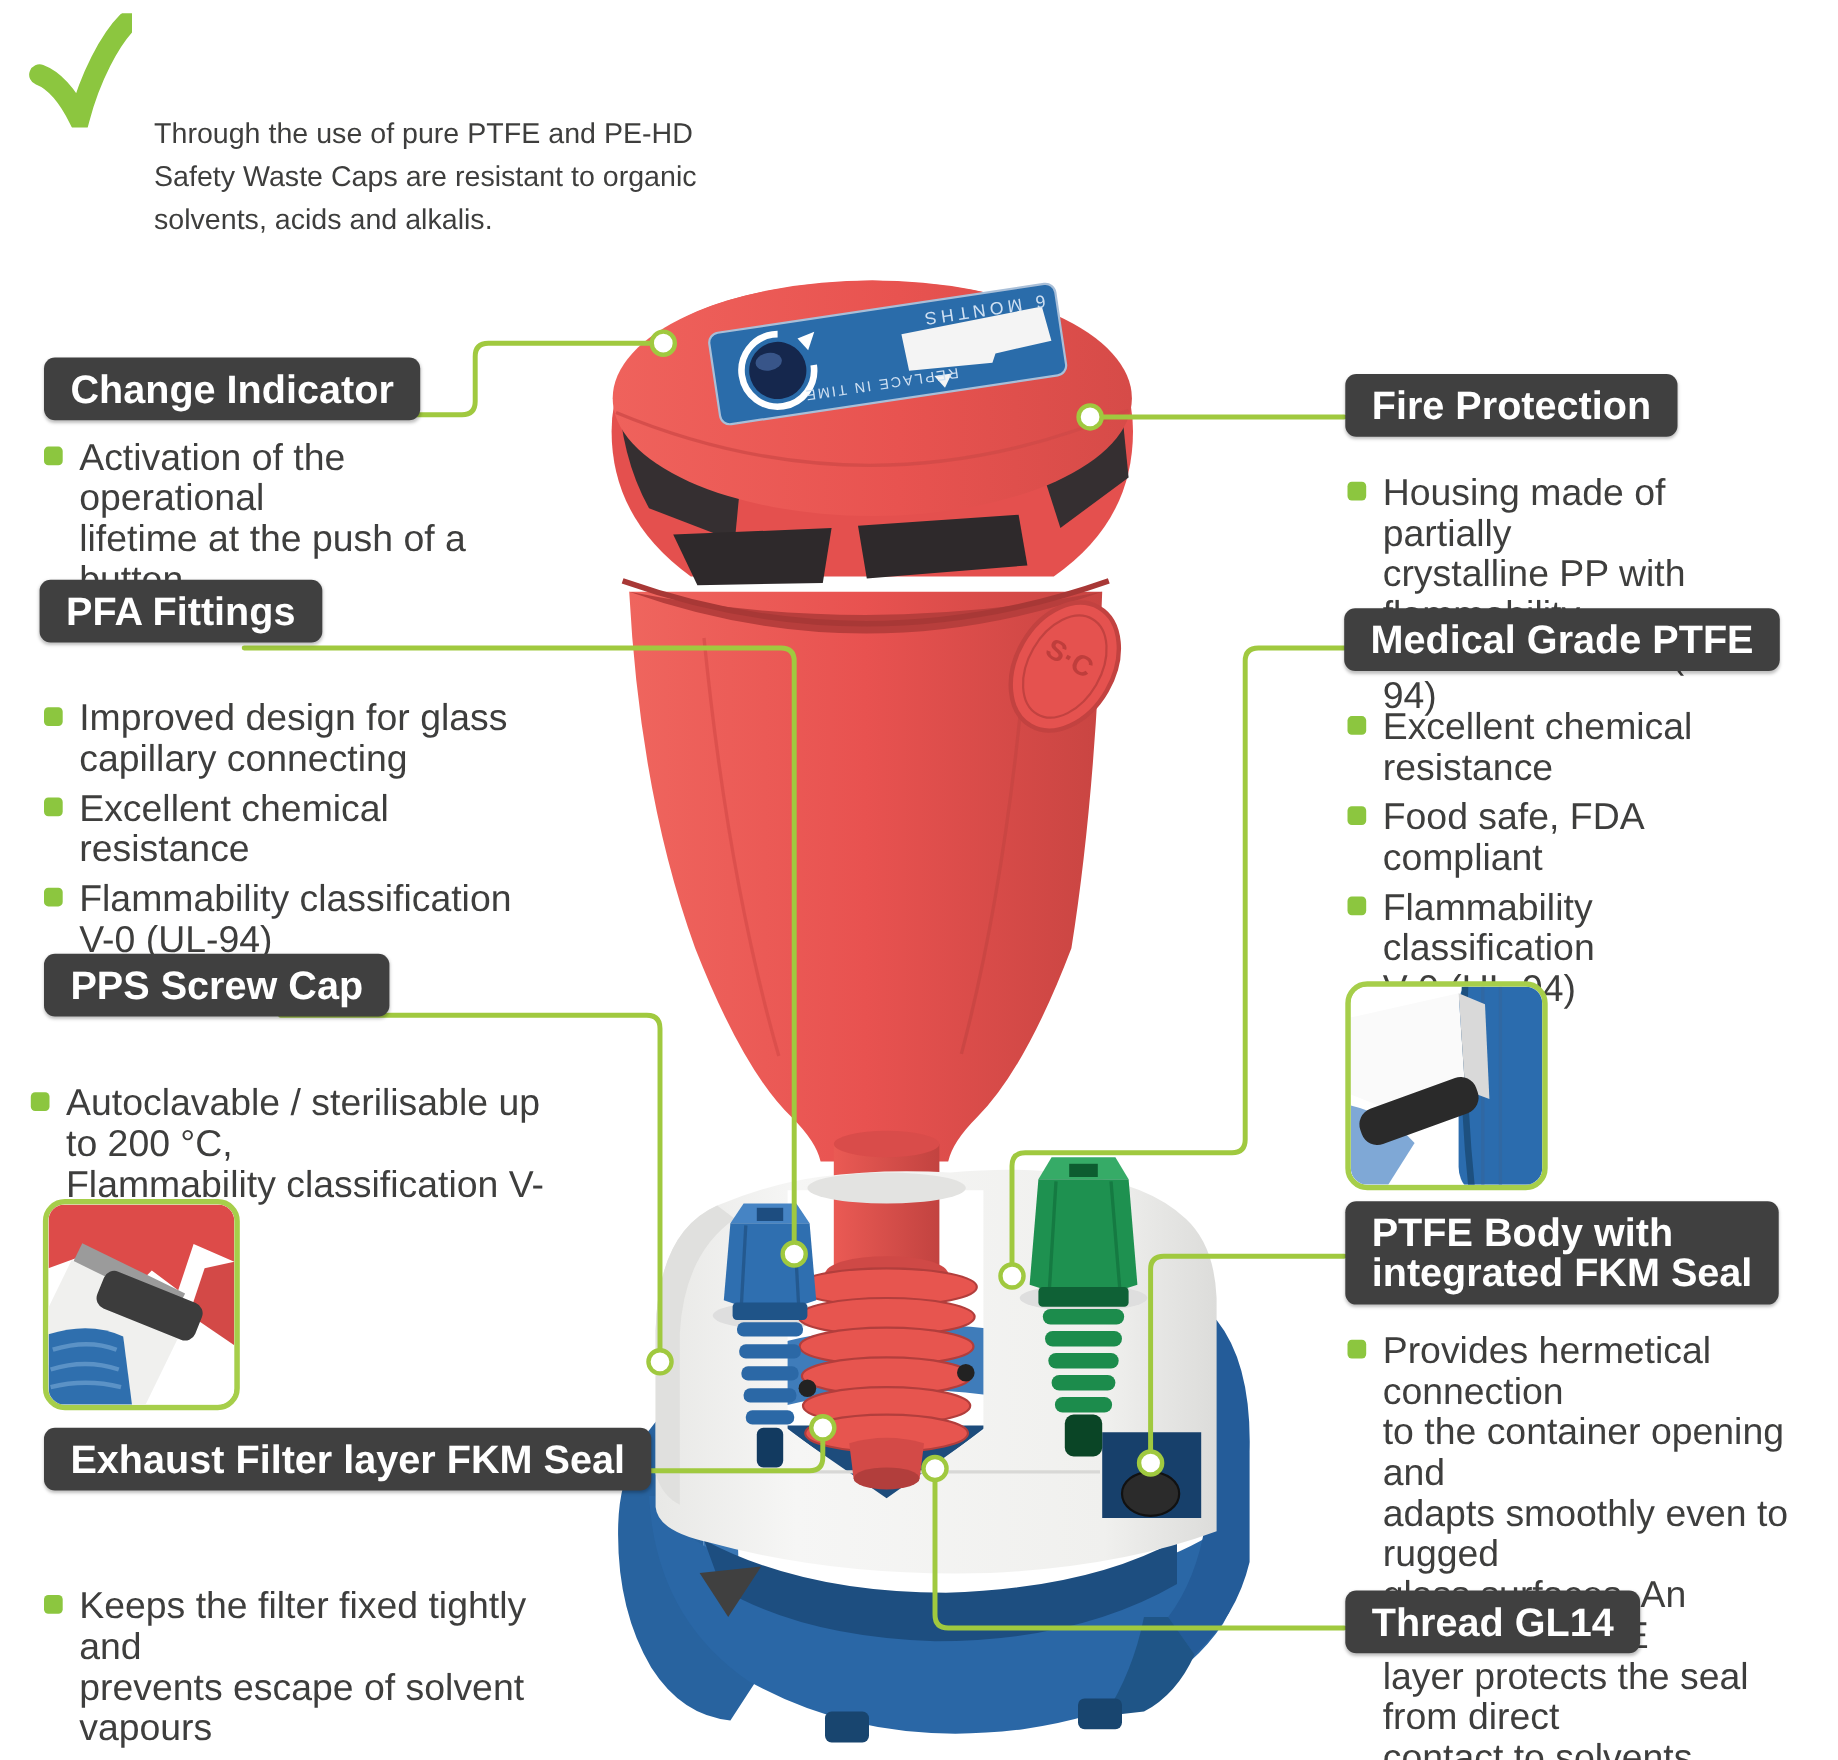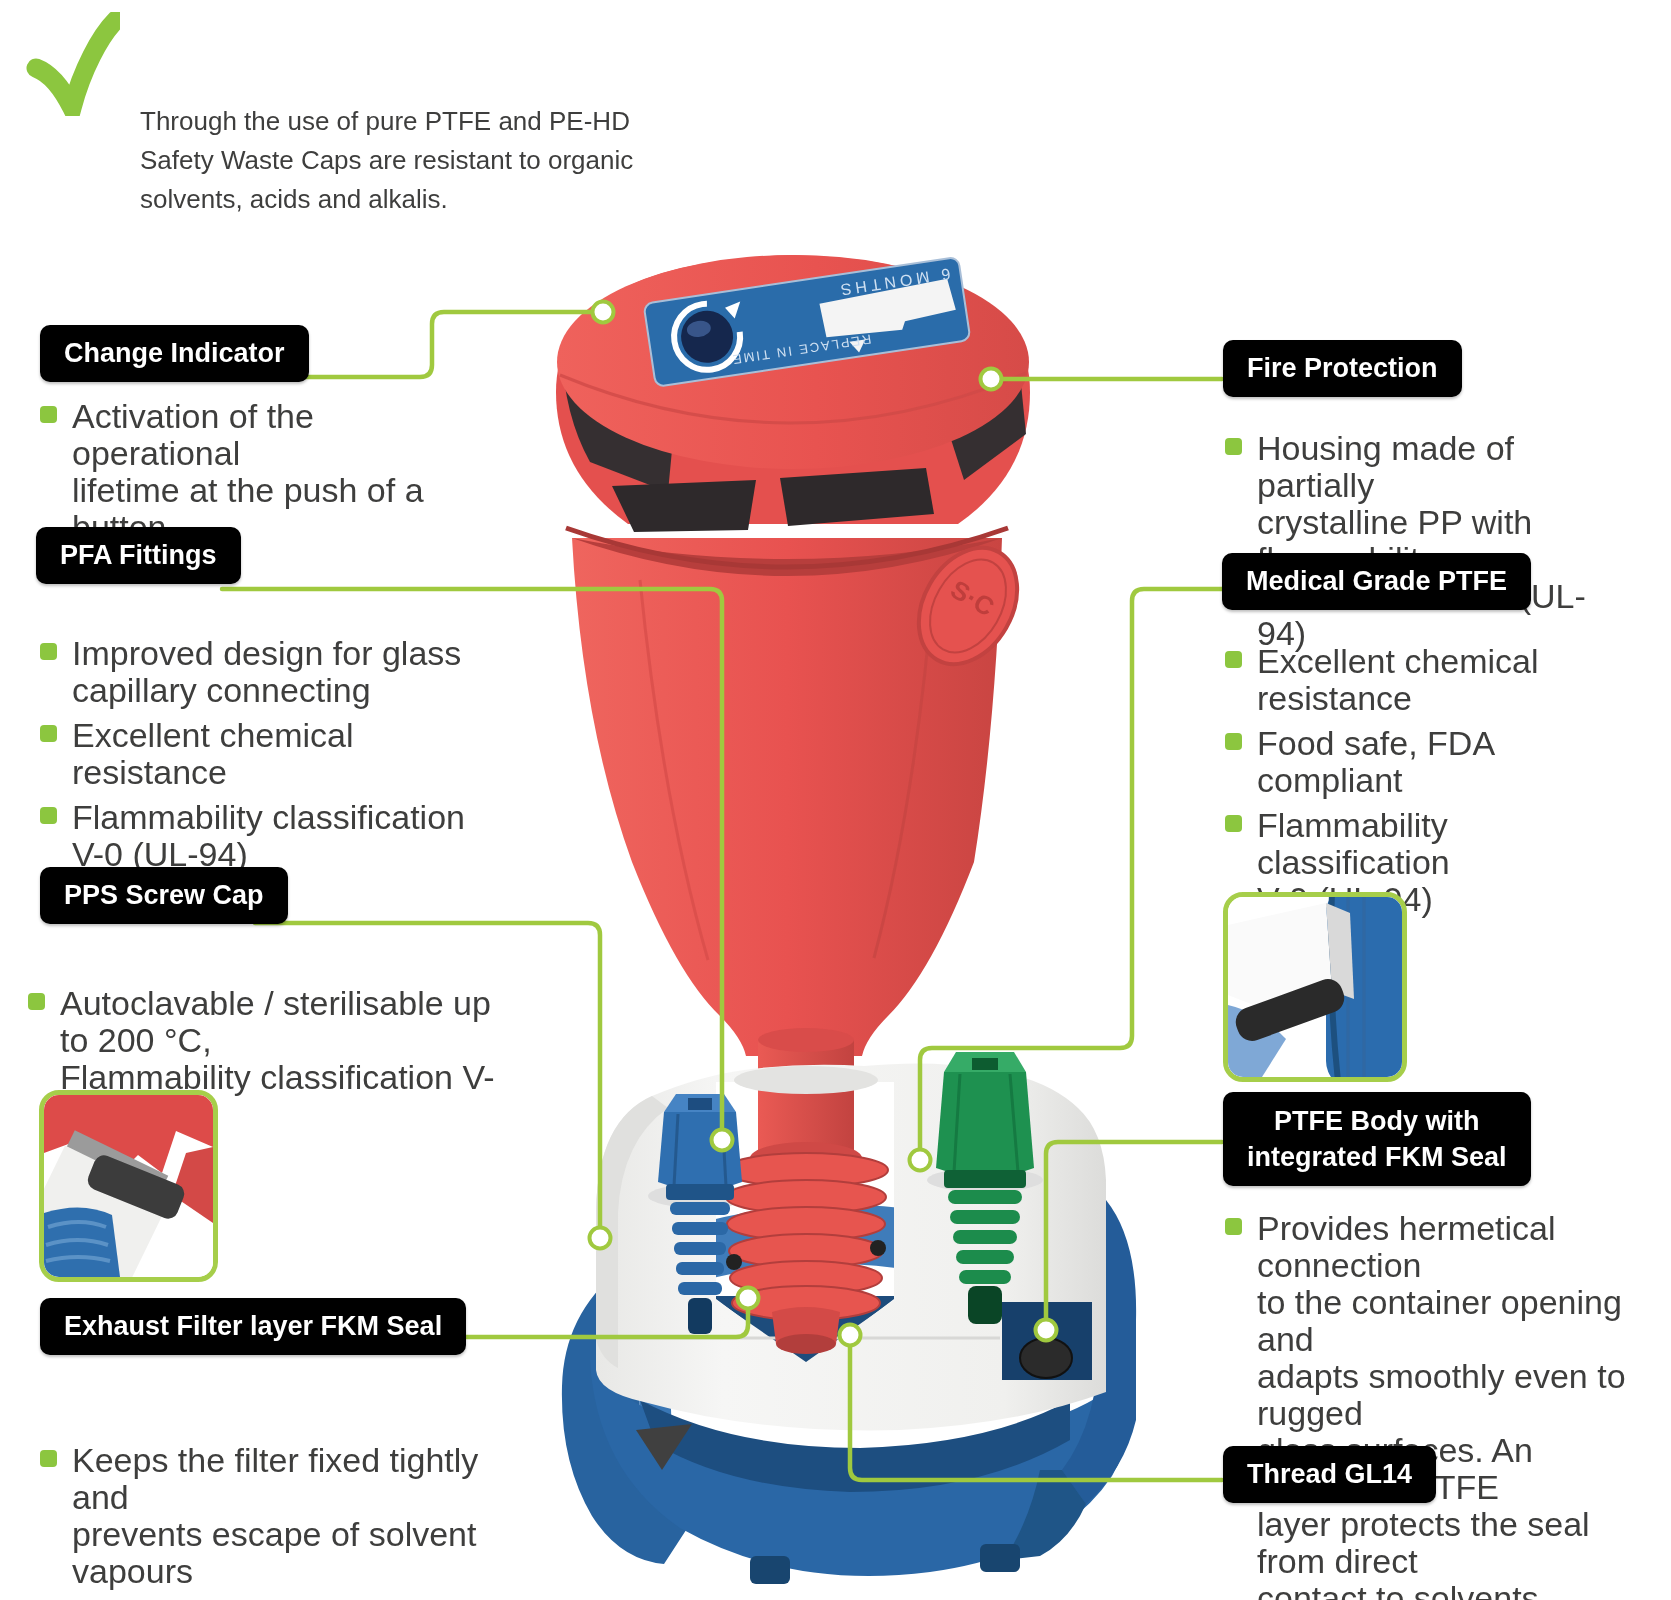--- a/index.html
+++ b/index.html
@@ -3,24 +3,24 @@
 <meta charset="utf-8">
 <style>
   html,body{margin:0;padding:0;background:#ffffff;}
   #canvas{position:relative;width:1671px;height:1600px;background:#fff;overflow:hidden;
           font-family:"Liberation Sans","DejaVu Sans",sans-serif;color:#3e3e3d;}
   .abs{position:absolute;}
   #product-svg{position:absolute;left:0;top:0;width:1671px;height:1600px;}
   .title-bar{position:absolute;left:96px;top:33px;width:570px;height:57px;background:#1573b9;
              color:#fff;font-size:31px;font-weight:bold;line-height:57px;padding-left:26px;box-sizing:border-box;}
   .intro{position:absolute;left:128px;top:102px;width:600px;font-size:26px;line-height:39px;white-space:pre-line;margin-left:12px;}
-  .tag{position:absolute;background:#000000;color:#fff;font-size:27px;font-weight:bold;
+  .tag{position:absolute;background:#404040;color:#fff;font-size:36px;font-weight:bold;
        line-height:57px;height:57px;padding:0 24px;border-radius:10px;white-space:nowrap;
        box-shadow:0 2px 3px rgba(0,0,0,.25);}
-  .tag.multi{height:auto;line-height:36px;padding:11px 24px;white-space:pre-line;text-align:center;}
+  .tag.multi{height:auto;line-height:36px;padding:11px 24px;white-space:pre-line;}
   .bullets{position:absolute;display:flex;flex-direction:column;gap:8px;}
   .bullet{display:flex;gap:15px;}
   .sq{flex:none;width:17px;height:17px;border-radius:4px;background:#8cc63f;margin-top:8px;}
   .btxt{font-size:34px;line-height:37px;white-space:pre-line;}
   .inset{position:absolute;border:5px solid #a6ce4a;border-radius:20px;overflow:hidden;background:#fff;}
   .inset svg{display:block;}
 </style>
 </head>
 <body>
 

